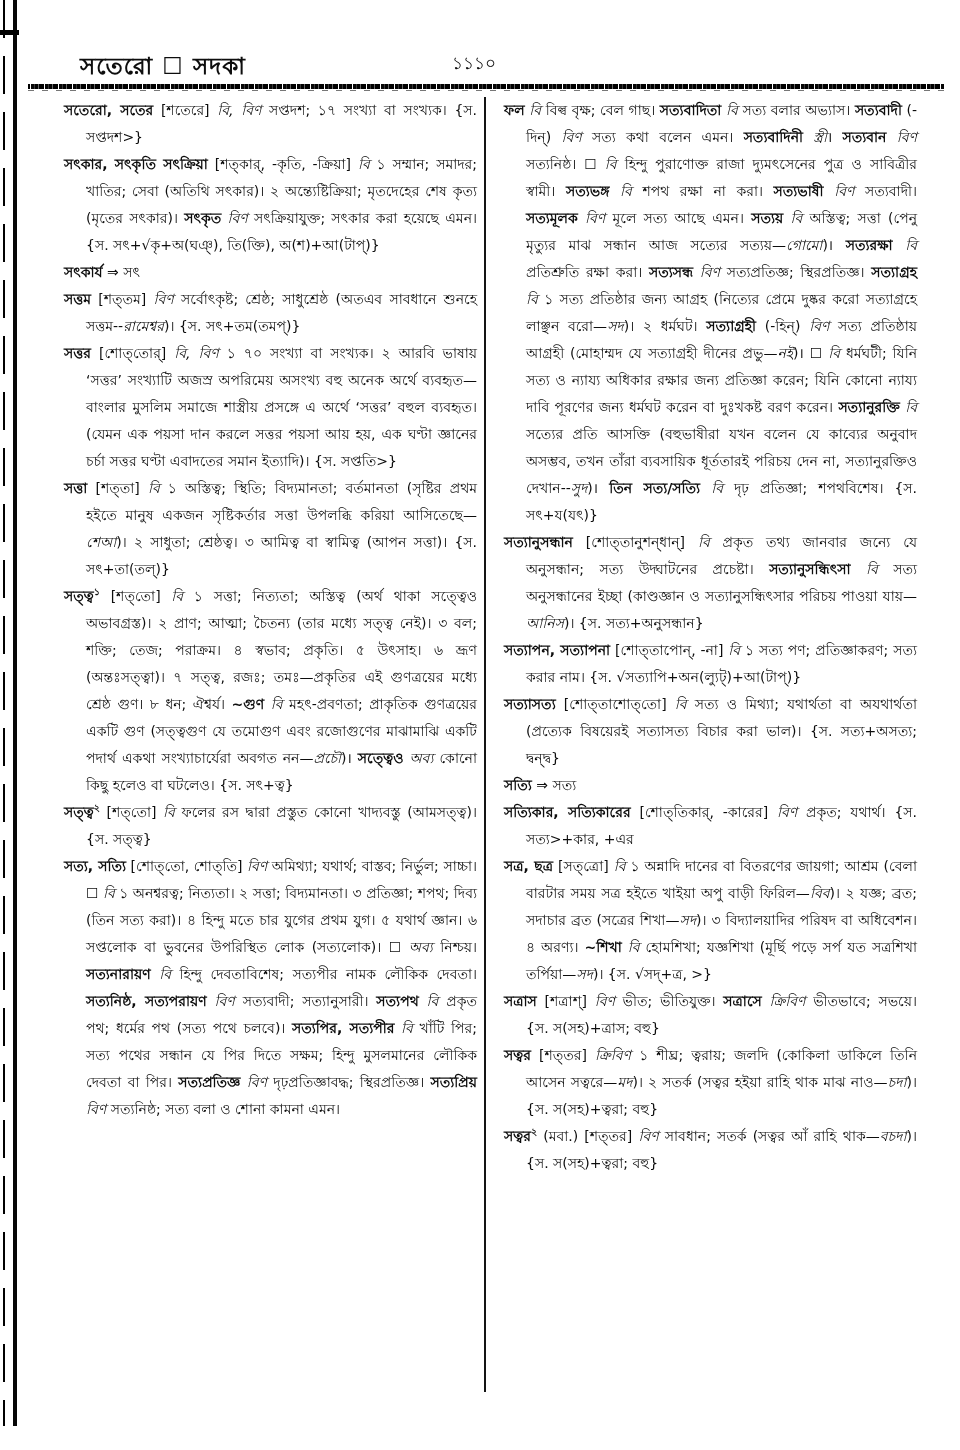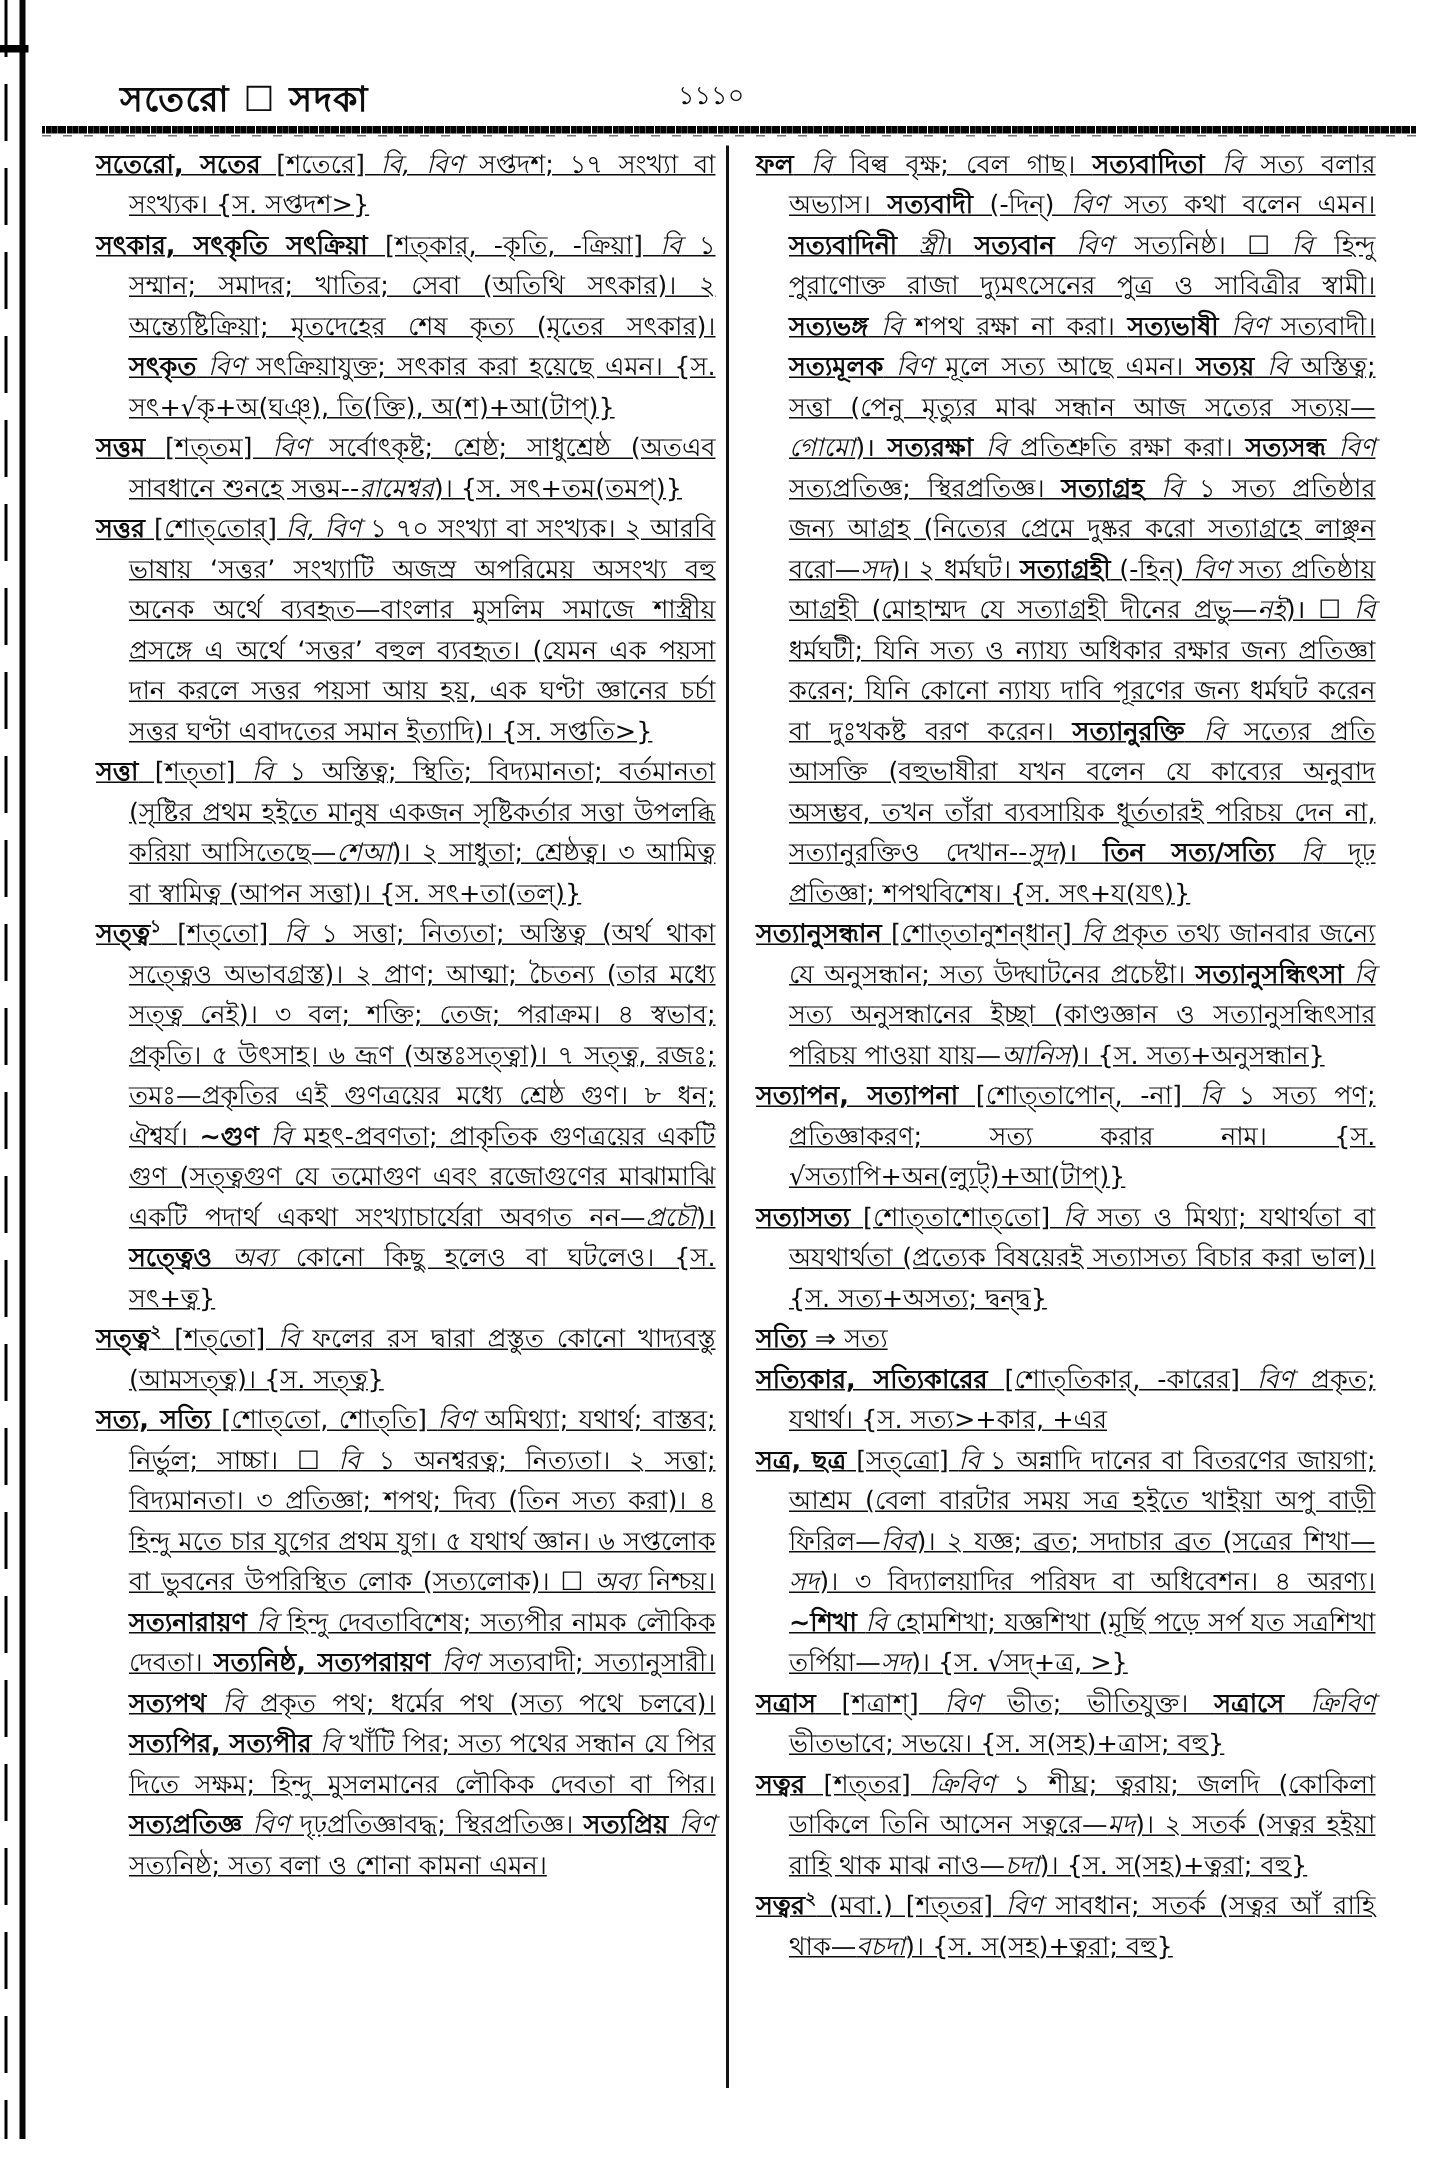--- a/index.html
+++ b/index.html
@@ -24,21 +24,21 @@
   .head-rule-shadow{
     position:absolute;left:28px;top:90px;width:916px;height:1px;
     background:repeating-linear-gradient(90deg,#777 0 6px,transparent 6px 14px);
   }
   
   .columns{position:absolute;left:64px;top:97px;width:853px;display:flex;gap:27px;}
   .column{width:413px;}
   .col-divider{position:absolute;left:484px;top:97px;width:2px;height:1295px;background:#141414;}
   .column p{
     margin:0;padding-left:22px;text-indent:-22px;text-align:justify;
-    font-size:17px;line-height:27px;text-decoration:underline;
+    font-size:14px;line-height:27px;
   }
   .column p b{font-weight:bold;}
   .column p i{font-style:italic;}
   .column p sup{font-weight:bold;font-size:0.68em;line-height:0;}
 </style>
 </head>
 <body>
 
 <div class="page">
   <div class="edge-line-1"></div>
@@ -49,20 +49,21 @@
   <div class="page-number">১১১০</div>
   <div class="head-rule"></div>
   <div class="head-rule-shadow"></div>
 
   <div class="col-divider"></div>
 
   <main class="columns">
     <div class="column" id="col-left">
         <p><b>সতেরো, সতের</b><span> [শতেরে] </span><i>বি, বিণ</i><span> সপ্তদশ; ১৭ সংখ্যা বা সংখ্যক। {স. সপ্তদশ&gt;}</span></p>
         <p><b>সৎকার, সৎকৃতি সৎক্রিয়া</b><span> [শত্‌কার্, -কৃতি, -ক্রিয়া] </span><i>বি</i><span> ১ সম্মান; সমাদর; খাতির; সেবা (অতিথি সৎকার)। ২ অন্ত্যেষ্টিক্রিয়া; মৃতদেহের শেষ কৃত্য (মৃতের সৎকার)। </span><b>সৎকৃত</b><span> </span><i>বিণ</i><span> সৎক্রিয়াযুক্ত; সৎকার করা হয়েছে এমন। {স. সৎ+√কৃ+অ(ঘঞ্), তি(ক্তি), অ(শ)+আ(টাপ্)}</span></p>
+        <p><b>সৎকার্য</b><span> ⇒ সৎ</span></p>
         <p><b>সত্তম</b><span> [শত্‌তম] </span><i>বিণ</i><span> সর্বোৎকৃষ্ট; শ্রেষ্ঠ; সাধুশ্রেষ্ঠ (অতএব সাবধানে শুনহে সত্তম--</span><i>রামেশ্বর</i><span>)। {স. সৎ+তম(তমপ্‌)}</span></p>
         <p><b>সত্তর</b><span> [শোত্‌তোর্] </span><i>বি, বিণ</i><span> ১ ৭০ সংখ্যা বা সংখ্যক। ২ আরবি ভাষায় ‘সত্তর’ সংখ্যাটি অজস্র অপরিমেয় অসংখ্য বহু অনেক অর্থে ব্যবহৃত—বাংলার মুসলিম সমাজে শাস্ত্রীয় প্রসঙ্গে এ অর্থে ‘সত্তর’ বহুল ব্যবহৃত। (যেমন এক পয়সা দান করলে সত্তর পয়সা আয় হয়, এক ঘণ্টা জ্ঞানের চর্চা সত্তর ঘণ্টা এবাদতের সমান ইত্যাদি)। {স. সপ্ততি&gt;}</span></p>
         <p><b>সত্তা</b><span> [শত্‌তা] </span><i>বি</i><span> ১ অস্তিত্ব; স্থিতি; বিদ্যমানতা; বর্তমানতা (সৃষ্টির প্রথম হইতে মানুষ একজন সৃষ্টিকর্তার সত্তা উপলব্ধি করিয়া আসিতেছে—</span><i>শেআ</i><span>)। ২ সাধুতা; শ্রেষ্ঠত্ব। ৩ আমিত্ব বা স্বামিত্ব (আপন সত্তা)। {স. সৎ+তা(তল্)}</span></p>
         <p><b>সত্ত্ব</b><sup>১</sup><span> [শত্‌তো] </span><i>বি</i><span> ১ সত্তা; নিত্যতা; অস্তিত্ব (অর্থ থাকা সত্ত্বেও অভাবগ্রস্ত)। ২ প্রাণ; আত্মা; চৈতন্য (তার মধ্যে সত্ত্ব নেই)। ৩ বল; শক্তি; তেজ; পরাক্রম। ৪ স্বভাব; প্রকৃতি। ৫ উৎসাহ। ৬ ভ্রূণ (অন্তঃসত্ত্বা)। ৭ সত্ত্ব, রজঃ; তমঃ—প্রকৃতির এই গুণত্রয়ের মধ্যে শ্রেষ্ঠ গুণ। ৮ ধন; ঐশ্বর্য। </span><b>~গুণ</b><span> </span><i>বি</i><span> মহৎ-প্রবণতা; প্রাকৃতিক গুণত্রয়ের একটি গুণ (সত্ত্বগুণ যে তমোগুণ এবং রজোগুণের মাঝামাঝি একটি পদার্থ একথা সংখ্যাচার্যেরা অবগত নন—</span><i>প্রচৌ</i><span>)। </span><b>সত্ত্বেও</b><span> </span><i>অব্য</i><span> কোনো কিছু হলেও বা ঘটলেও। {স. সৎ+ত্ব}</span></p>
         <p><b>সত্ত্ব</b><sup>২</sup><span> [শত্‌তো] </span><i>বি</i><span> ফলের রস দ্বারা প্রস্তুত কোনো খাদ্যবস্তু (আমসত্ত্ব)। {স. সত্ত্ব}</span></p>
         <p><b>সত্য, সত্যি</b><span> [শোত্‌তো, শোত্‌তি] </span><i>বিণ</i><span> অমিথ্যা; যথার্থ; বাস্তব; নির্ভুল; সাচ্চা। ☐ </span><i>বি</i><span> ১ অনশ্বরত্ব; নিত্যতা। ২ সত্তা; বিদ্যমানতা। ৩ প্রতিজ্ঞা; শপথ; দিব্য (তিন সত্য করা)। ৪ হিন্দু মতে চার যুগের প্রথম যুগ। ৫ যথার্থ জ্ঞান। ৬ সপ্তলোক বা ভুবনের উপরিস্থিত লোক (সত্যলোক)। ☐ </span><i>অব্য</i><span> নিশ্চয়। </span><b>সত্যনারায়ণ</b><span> </span><i>বি</i><span> হিন্দু দেবতাবিশেষ; সত্যপীর নামক লৌকিক দেবতা। </span><b>সত্যনিষ্ঠ, সত্যপরায়ণ</b><span> </span><i>বিণ</i><span> সত্যবাদী; সত্যানুসারী। </span><b>সত্যপথ</b><span> </span><i>বি</i><span> প্রকৃত পথ; ধর্মের পথ (সত্য পথে চলবে)। </span><b>সত্যপির, সত্যপীর</b><span> </span><i>বি</i><span> খাঁটি পির; সত্য পথের সন্ধান যে পির দিতে সক্ষম; হিন্দু মুসলমানের লৌকিক দেবতা বা পির। </span><b>সত্যপ্রতিজ্ঞ</b><span> </span><i>বিণ</i><span> দৃঢ়প্রতিজ্ঞাবদ্ধ; স্থিরপ্রতিজ্ঞ। </span><b>সত্যপ্রিয়</b><span> </span><i>বিণ</i><span> সত্যনিষ্ঠ; সত্য বলা ও শোনা কামনা এমন। </span></p>
       </div>
     <div class="column" id="col-right">
         <p><b>ফল</b><span> </span><i>বি</i><span> বিল্ব বৃক্ষ; বেল গাছ। </span><b>সত্যবাদিতা</b><span> </span><i>বি</i><span> সত্য বলার অভ্যাস। </span><b>সত্যবাদী</b><span> (-দিন্) </span><i>বিণ</i><span> সত্য কথা বলেন এমন। </span><b>সত্যবাদিনী</b><span> </span><i>স্ত্রী</i><span>। </span><b>সত্যবান</b><span> </span><i>বিণ</i><span> সত্যনিষ্ঠ। ☐ </span><i>বি</i><span> হিন্দু পুরাণোক্ত রাজা দ্যুমৎসেনের পুত্র ও সাবিত্রীর স্বামী। </span><b>সত্যভঙ্গ</b><span> </span><i>বি</i><span> শপথ রক্ষা না করা। </span><b>সত্যভাষী</b><span> </span><i>বিণ</i><span> সত্যবাদী। </span><b>সত্যমূলক</b><span> </span><i>বিণ</i><span> মূলে সত্য আছে এমন। </span><b>সত্যয়</b><span> </span><i>বি</i><span> অস্তিত্ব; সত্তা (পেনু মৃত্যুর মাঝ সন্ধান আজ সত্যের সত্যয়—</span><i>গোমো</i><span>)। </span><b>সত্যরক্ষা</b><span> </span><i>বি</i><span> প্রতিশ্রুতি রক্ষা করা। </span><b>সত্যসন্ধ</b><span> </span><i>বিণ</i><span> সত্যপ্রতিজ্ঞ; স্থিরপ্রতিজ্ঞ। </span><b>সত্যাগ্রহ</b><span> </span><i>বি</i><span> ১ সত্য প্রতিষ্ঠার জন্য আগ্রহ (নিত্যের প্রেমে দুষ্কর করো সত্যাগ্রহে লাঞ্ছন বরো—</span><i>সদ</i><span>)। ২ ধর্মঘট। </span><b>সত্যাগ্রহী</b><span> (-হিন্) </span><i>বিণ</i><span> সত্য প্রতিষ্ঠায় আগ্রহী (মোহাম্মদ যে সত্যাগ্রহী দীনের প্রভু—</span><i>নই</i><span>)। ☐ </span><i>বি</i><span> ধর্মঘটী; যিনি সত্য ও ন্যায্য অধিকার রক্ষার জন্য প্রতিজ্ঞা করেন; যিনি কোনো ন্যায্য দাবি পূরণের জন্য ধর্মঘট করেন বা দুঃখকষ্ট বরণ করেন। </span><b>সত্যানুরক্তি</b><span> </span><i>বি</i><span> সত্যের প্রতি আসক্তি (বহুভাষীরা যখন বলেন যে কাব্যের অনুবাদ অসম্ভব, তখন তাঁরা ব্যবসায়িক ধূর্ততারই পরিচয় দেন না, সত্যানুরক্তিও দেখান--</span><i>সুদ</i><span>)। </span><b>তিন সত্য/সত্যি</b><span> </span><i>বি</i><span> দৃঢ় প্রতিজ্ঞা; শপথবিশেষ। {স. সৎ+য(যৎ)}</span></p>
         <p><b>সত্যানুসন্ধান</b><span> [শোত্‌তানুশন্‌ধান্] </span><i>বি</i><span> প্রকৃত তথ্য জানবার জন্যে যে অনুসন্ধান; সত্য উদ্ঘাটনের প্রচেষ্টা। </span><b>সত্যানুসন্ধিৎসা</b><span> </span><i>বি</i><span> সত্য অনুসন্ধানের ইচ্ছা (কাণ্ডজ্ঞান ও সত্যানুসন্ধিৎসার পরিচয় পাওয়া যায়—</span><i>আনিস</i><span>)। {স. সত্য+অনুসন্ধান}</span></p>

